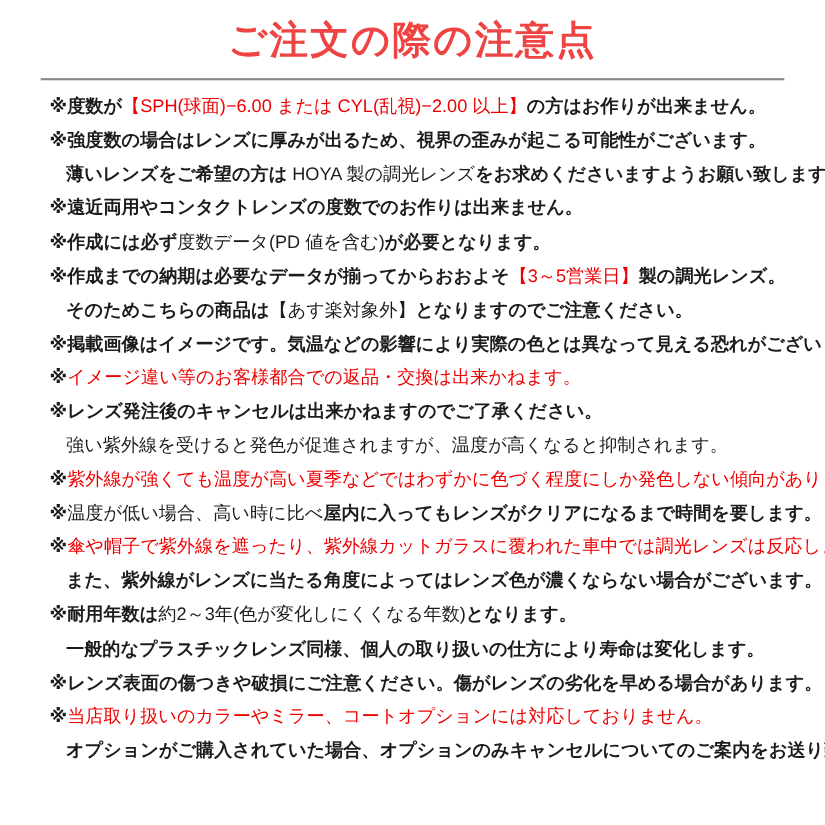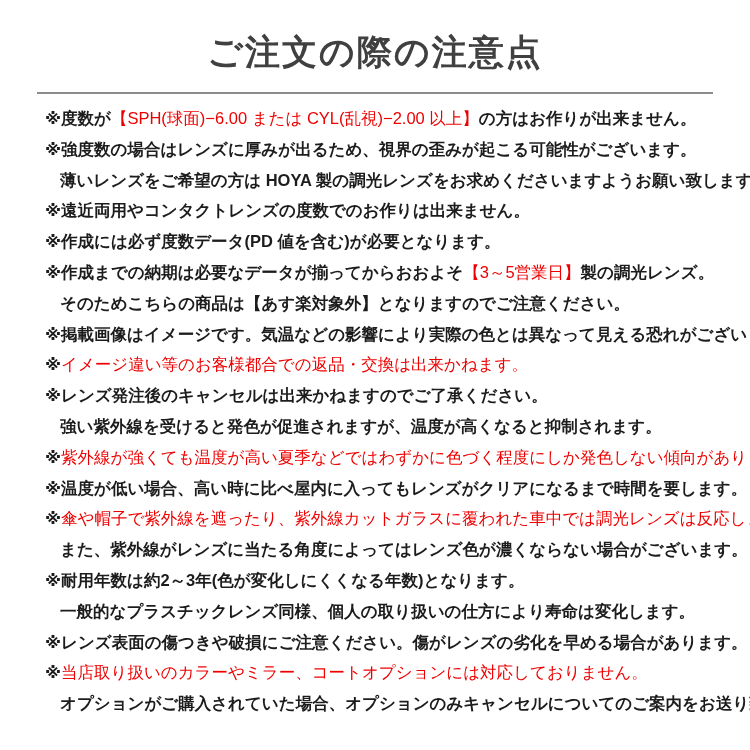--- a/index.html
+++ b/index.html
@@ -12,26 +12,26 @@
     padding: 0;
   }
   body {
     width: 750px;
     height: 750px;
     background: #ffffff;
     overflow: hidden;
     font-family: "Liberation Sans", "DejaVu Sans", sans-serif;
   }
   .title {
-    margin: 16px;
+    margin: 0;
     padding-top: 13px;
     text-align: center;
     font-size: 35px;
     font-weight: bold;
-    color: #404040;
+    color: #ef4444;
     letter-spacing: 2px;
   }
   .divider {
     border: none;
     border-top: 2px solid var(--divider);
     margin: 11px auto 0 auto;
     width: 676px;
   }
   .notes {
     padding: 9px 18px 0 45px;
@@ -39,21 +39,21 @@
   .line {
     font-size: 16.5px;
     line-height: 30.8px;
     white-space: nowrap;
     color: var(--text);
   }
   .line.indent {
     padding-left: 15px;
   }
   .seg.normal { font-weight: bold; }
-  .seg.bold   { font-weight: bold; }
+  .seg.bold   { font-weight: normal; }
   .seg.red    { font-weight: normal; color: var(--red); }
 </style>
 </head>
 <body style="background: rgb(255, 255, 255);">
 
 <div class="page">
   <h1 class="title">ご注文の際の注意点</h1>
   <hr class="divider">
   <div class="notes" id="notes">
       <div class="line"><span class="seg normal">※度数が</span><span class="seg red">【SPH(球面)−6.00 または CYL(乱視)−2.00 以上】</span><span class="seg normal">の方はお作りが出来ません。</span></div>

